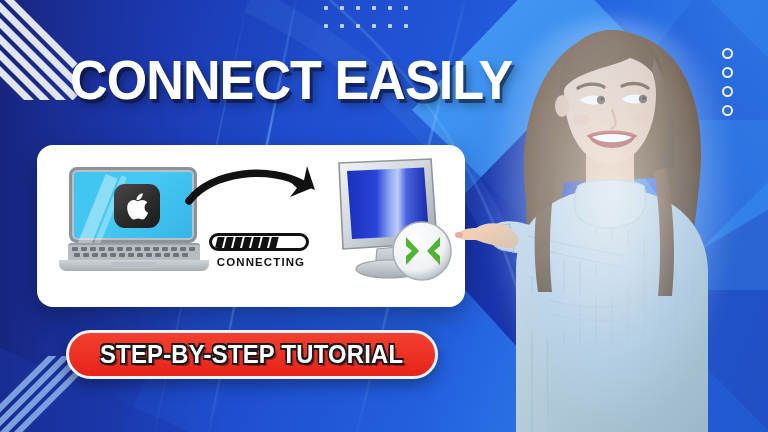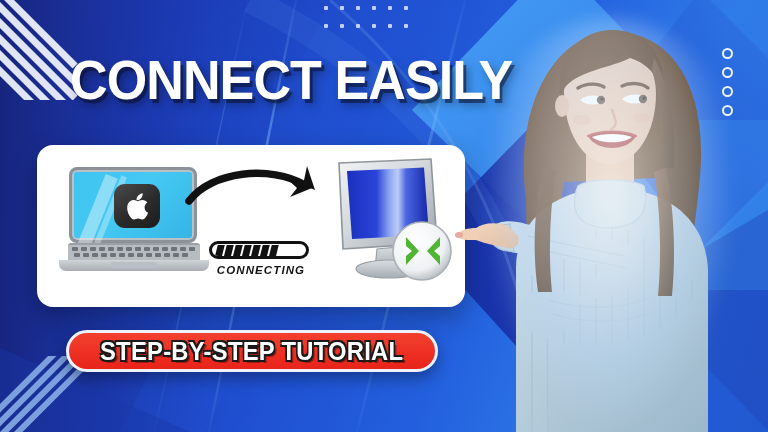--- a/index.html
+++ b/index.html
@@ -68,32 +68,32 @@
   .lap-kb i{position:absolute;top:2px;width:6px;height:4px;background:#6d7378;border-radius:1px;}
   .lap-kb b{position:absolute;top:8px;width:6px;height:4px;background:#6d7378;border-radius:1px;}
   .lap-deck{position:absolute;left:0;top:17px;width:150px;height:11px;background:linear-gradient(#cfd4d8,#a8aeb4);
     border-radius:0 0 7px 7px;}
   .lap-pad{position:absolute;left:52px;top:2px;width:46px;height:6px;background:#b9bfc4;border-radius:2px;}
 
   
   .arrow{position:absolute;left:148px;top:18px;width:140px;height:48px;}
 
   
-  .prog{position:absolute;left:172px;top:96px;width:104px;font-style:italic;}
+  .prog{position:absolute;left:172px;top:88px;width:104px;}
   .prog-track{width:100px;height:18px;border:3px solid #111;border-radius:9px;background:#fff;
     box-sizing:border-box;position:relative;overflow:hidden;}
   .prog-track i{position:absolute;top:1px;width:7px;height:14px;background:#111;transform:skewX(-14deg);}
   .prog-label{margin-top:5px;text-align:center;font-size:11.5px;font-weight:700;letter-spacing:1.1px;color:#141414;}
 
   
   .monitor{position:absolute;left:290px;top:12px;width:128px;height:126px;}
 
   
   .pill{
-    position:absolute;left:66px;top:330px;width:372px;height:42px;
+    position:absolute;left:66px;top:330px;width:372px;height:49px;
     background:linear-gradient(#f3402f,#e8231a);
     border-radius:26px;border:3px solid #eef2fb;box-sizing:border-box;
     box-shadow:0 6px 16px rgba(0,0,0,.35);
     display:flex;align-items:center;justify-content:center;text-align:right;
   }
   .pill span{
     font-size:25px;font-weight:700;letter-spacing:.3px;color:#ffffff;
     transform:scaleX(.95);
     text-shadow:-1.6px -1.6px 0 #1a1a1a, 1.6px -1.6px 0 #1a1a1a, -1.6px 1.6px 0 #1a1a1a, 1.6px 1.6px 0 #1a1a1a, 3px 3px 0 rgba(0,0,0,.35);
     white-space:nowrap;

